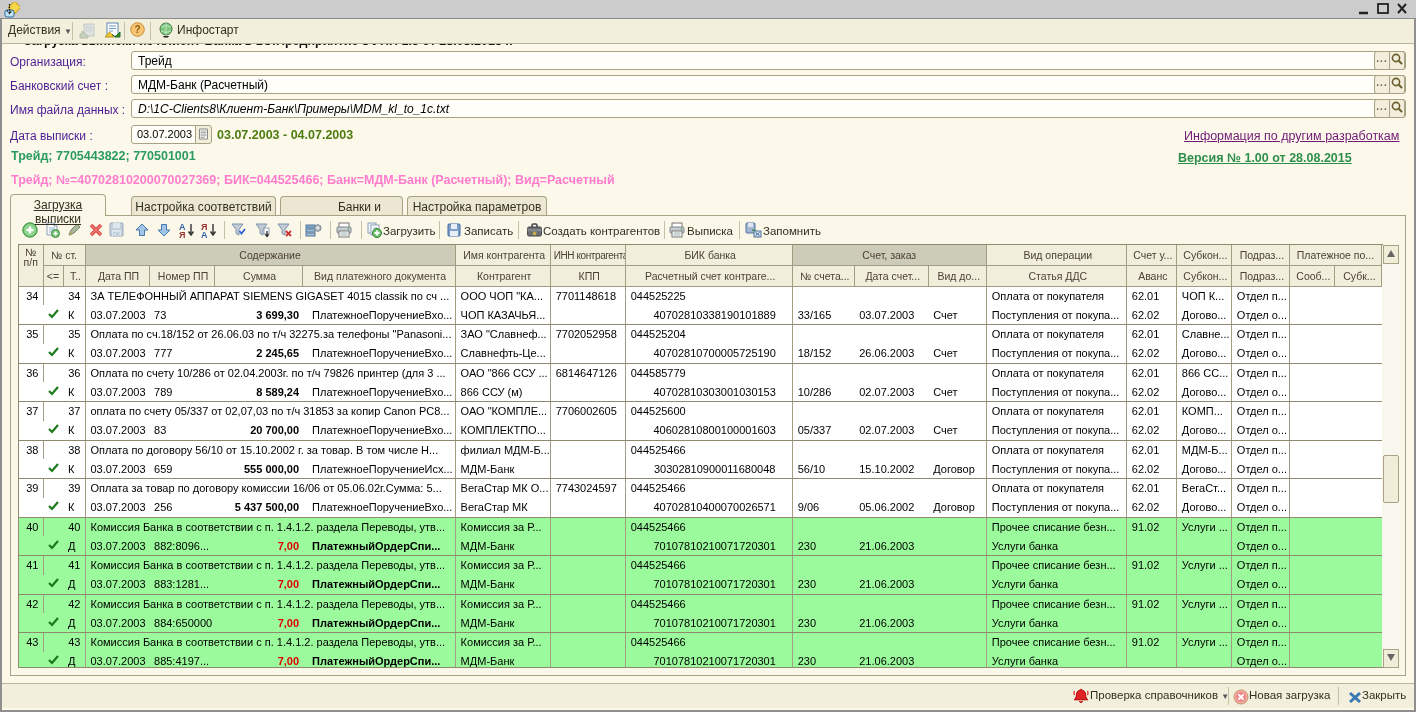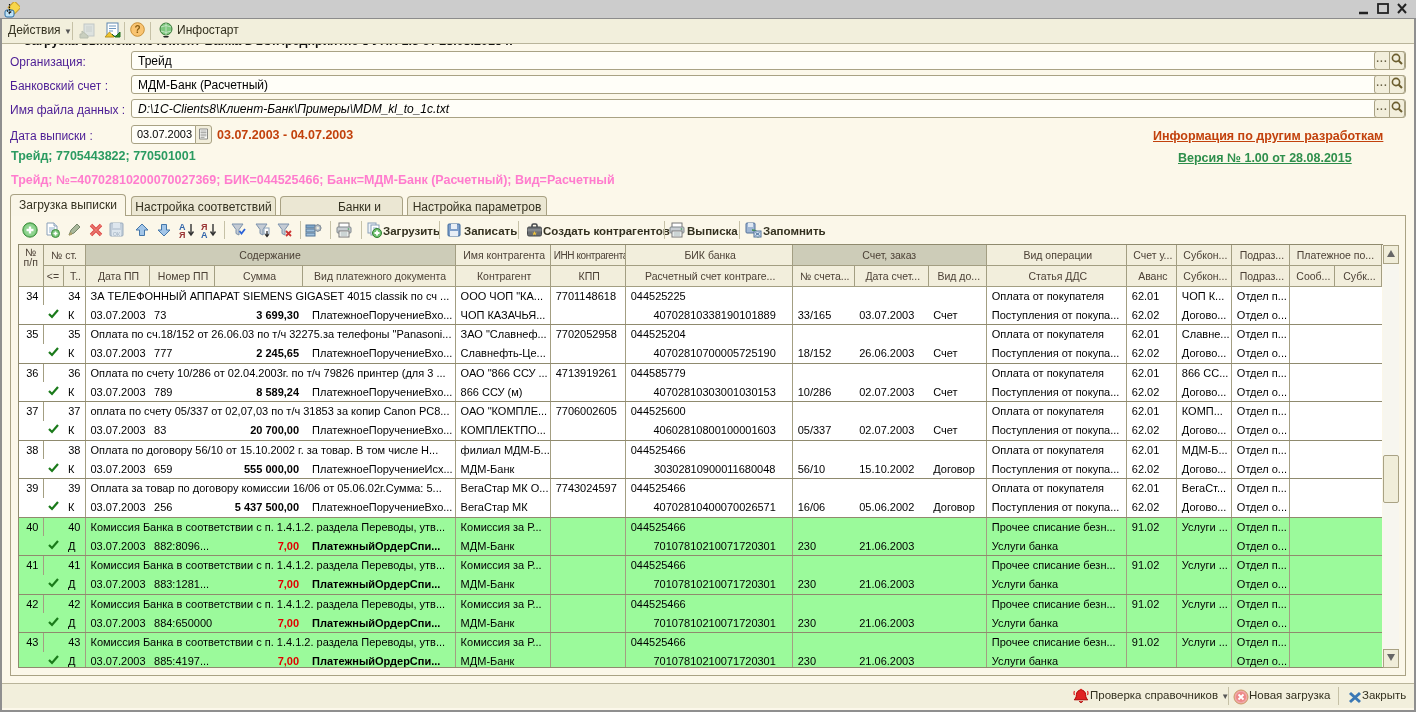--- a/index.html
+++ b/index.html
@@ -14,34 +14,34 @@
 
 #menubar { left:2px; top:19px; width:1412px; height:25px; background:#f2efdc; border-bottom:1px solid #b9b49a; }
 .mitem { position:absolute; top:4px; font-size:12px; color:#33301f; }
 .msep { position:absolute; top:3px; width:1px; height:18px; background:#c6c1a6; }
 
 .lbl { position:absolute; font-size:12px; color:#4c1d95; }
 .inp { position:absolute; left:131px; width:1275px; height:19px; background:#fffef8; border:1px solid #a9a284; border-radius:3px; font-size:12px; color:#000; padding:2px 0 0 6px; }
 .inpbtns { position:absolute; left:1374px; width:31px; height:19px; }
 .btn3 { position:absolute; left:0; top:0; width:16px; height:19px; background:#f2eedb; border:1px solid #a9a284; border-radius:3px 0 0 3px; color:#6b6347; font-weight:bold; font-size:10px; text-align:center; line-height:13px; letter-spacing:1px;}
 .btnm { position:absolute; left:15px; top:0; width:16px; height:19px; background:#f2eedb; border:1px solid #a9a284; border-radius:0 3px 3px 0; }
-.cyan { color:#c2410c; font-weight:bold; font-size:12.5px; }
+.cyan { color:#4d7c0f; font-weight:bold; font-size:12.5px; }
 .grn  { color:#2b9b61; font-weight:bold; font-size:12.5px; }
 .pnk  { color:#ff7cce; font-weight:bold; font-size:12.5px; }
-a.blu { color:#c2410c; font-weight:bold; font-size:12.5px; text-decoration:underline; }
+a.blu { color:#701a75; font-weight:normal; font-size:12.5px; text-decoration:underline;margin-left:31px; }
 a.gl  { color:#2e8f4c; font-weight:bold; font-size:12.5px; text-decoration:underline; }
 
 .tab { position:absolute; top:196px; height:20px; background:#ebe7d3; border:1px solid #a9a284; border-bottom:none; border-radius:4px 4px 0 0; font-size:12px; color:#33301f; text-align:center; padding-top:3px; }
 .tab.active { top:194px; height:22px; background:#faf6e8; z-index:5; }
 #panel { left:10px; top:215px; width:1396px; height:461px; background:#fbf7e9; border:1px solid #a9a284; }
 
 #toolbar { left:11px; top:217px; width:1394px; height:27px; }
 .ticon { position:absolute; top:5px; }
 .tsep { position:absolute; top:4px; width:1px; height:18px; background:#c6c1a6; }
-.tlbl { position:absolute; top:8px; font-size:11.5px; color:#33301f; white-space:nowrap;font-weight:bold; }
+.tlbl { position:absolute; top:8px; font-size:11.5px; color:#33301f; white-space:nowrap; }
 
 #tblwrap { left:18px; top:244px; width:1365px; height:424px; overflow:hidden; border-top:1px solid #8f8a6e; border-left:1px solid #8f8a6e; border-bottom:1px solid #8f8a6e; }
 table { border-collapse:collapse; table-layout:fixed; width:1363px; }
 td,th { overflow:hidden; white-space:nowrap; font-weight:normal; }
 thead th { background:#f2eedc; color:#4c4136; font-size:10.5px; height:20.5px; border-right:1px solid #a39e82; border-bottom:1px solid #a39e82; text-align:center; padding:0 2px 0 5px; }
 thead th.c { text-align:center; padding:0 1px; }
 thead th.gray { background:#cdccb8; }
 tbody td { background:#fff; font-size:11px; height:19.25px; padding:0 1px 0 5px; }
 tbody tr.g td { background:#9bfa9b; }
 tbody tr.rb td { border-bottom:1px solid #8f8a6e; }
@@ -141,21 +141,21 @@
 <div class="abs" style="left:195px; top:125px; width:17px; height:19px; background:#f2eedb; border:1px solid #a9a284; border-radius:0 3px 3px 0;"><svg width="11" height="12" viewBox="0 0 11 12" style="margin:2px 0 0 2px;">
       <path d="M1.5 1 H9.5 V11 H1.5 z" fill="#fdfdfb" stroke="#8a8a86"></path>
       <path d="M2.5 3 h6 M2.5 4.6 h6 M2.5 6.2 h6 M2.5 7.8 h6 M2.5 9.4 h4" stroke="#9a9a96" stroke-width=".9"></path>
     </svg></div>
 <div class="abs cyan" style="left:217px; top:128px;">03.07.2003 - 04.07.2003</div>
 <div class="abs grn" style="left:11px; top:149px;">Трейд; 7705443822; 770501001</div>
 <div class="abs pnk" style="left:11px; top:173px;">Трейд; №=40702810200070027369; БИК=044525466; Банк=МДМ-Банк (Расчетный); Вид=Расчетный</div>
 <div class="abs" style="top:129px; left:1153px;"><a class="blu">Информация по другим разработкам</a></div>
 <div class="abs" style="top:151px; left:1178px;"><a class="gl">Версия № 1.00 от 28.08.2015</a></div>
 
-<div class="tab active" style="left:10px; width:116px;">Загрузка выписки</div>
+<div class="tab active" style="left:10px; width:96px;text-decoration:underline;">Загрузка выписки</div>
 <div class="tab" style="left:131px; width:145px;">Настройка соответствий</div>
 <div class="tab" style="left:280px; width:123px;padding-left:36px;">Банки и контрагенты</div>
 <div class="tab" style="left:407px; width:140px;">Настройка параметров</div>
 <div class="abs" id="panel"></div>
 
 <div class="abs" id="toolbar">
 <div class="ticon" style="left:11px;top:5px;"><svg width="16" height="16" viewBox="0 0 16 16">
         <circle cx="8" cy="8" r="7.2" fill="#6fc06f" stroke="#3f8f3f"></circle>
         <circle cx="8" cy="8" r="6" fill="#8fd48f"></circle>
         <path d="M8 4.5 v7 M4.5 8 h7" stroke="#fff" stroke-width="2.4"></path>
@@ -402,21 +402,21 @@
 <td class="txt bR">62.02</td>
 <td class="txt bR">Догово...</td>
 <td class="txt bR">Отдел о...</td>
 <td class="txt" colspan="2"></td>
 </tr>
 <tr>
 <td class="num bR">36</td>
 <td class="num bR" colspan="2">36</td>
 <td class="txt bR" colspan="4">Оплата по счету 10/286 от 02.04.2003г. по т/ч 79826 принтер (для 3 ...</td>
 <td class="txt bR">ОАО "866 ССУ ...</td>
-<td class="txt bR">4713919261</td>
+<td class="txt bR">6814647126</td>
 <td class="txt bR">044585779</td>
 <td class="txt bR" colspan="3"></td>
 <td class="txt bR">Оплата от покупателя</td>
 <td class="txt bR">62.01</td>
 <td class="txt bR">866 СС...</td>
 <td class="txt bR">Отдел п...</td>
 <td class="txt" colspan="2"></td>
 </tr>
 <tr class="rb">
 <td class="num"></td>
@@ -532,21 +532,21 @@
               <path d="M1 5 L4 8 L10 1" stroke="#1a7a1a" stroke-width="2.2" fill="none"></path>
             </svg></td>
 <td class="txt bR">К</td>
 <td class="txt">03.07.2003</td>
 <td class="txt">256</td>
 <td class="sum">5 437 500,00</td>
 <td class="vid bR">ПлатежноеПоручениеВхо...</td>
 <td class="txt bR">ВегаСтар МК</td>
 <td class="txt bR"></td>
 <td class="ctr bR">40702810400070026571</td>
-<td class="txt">16/06</td>
+<td class="txt">9/06</td>
 <td class="txt">05.06.2002</td>
 <td class="txt bR">Договор</td>
 <td class="txt bR">Поступления от покупа...</td>
 <td class="txt bR">62.02</td>
 <td class="txt bR">Догово...</td>
 <td class="txt bR">Отдел о...</td>
 <td class="txt" colspan="2"></td>
 </tr>
 <tr class="g">
 <td class="num bR">40</td>

